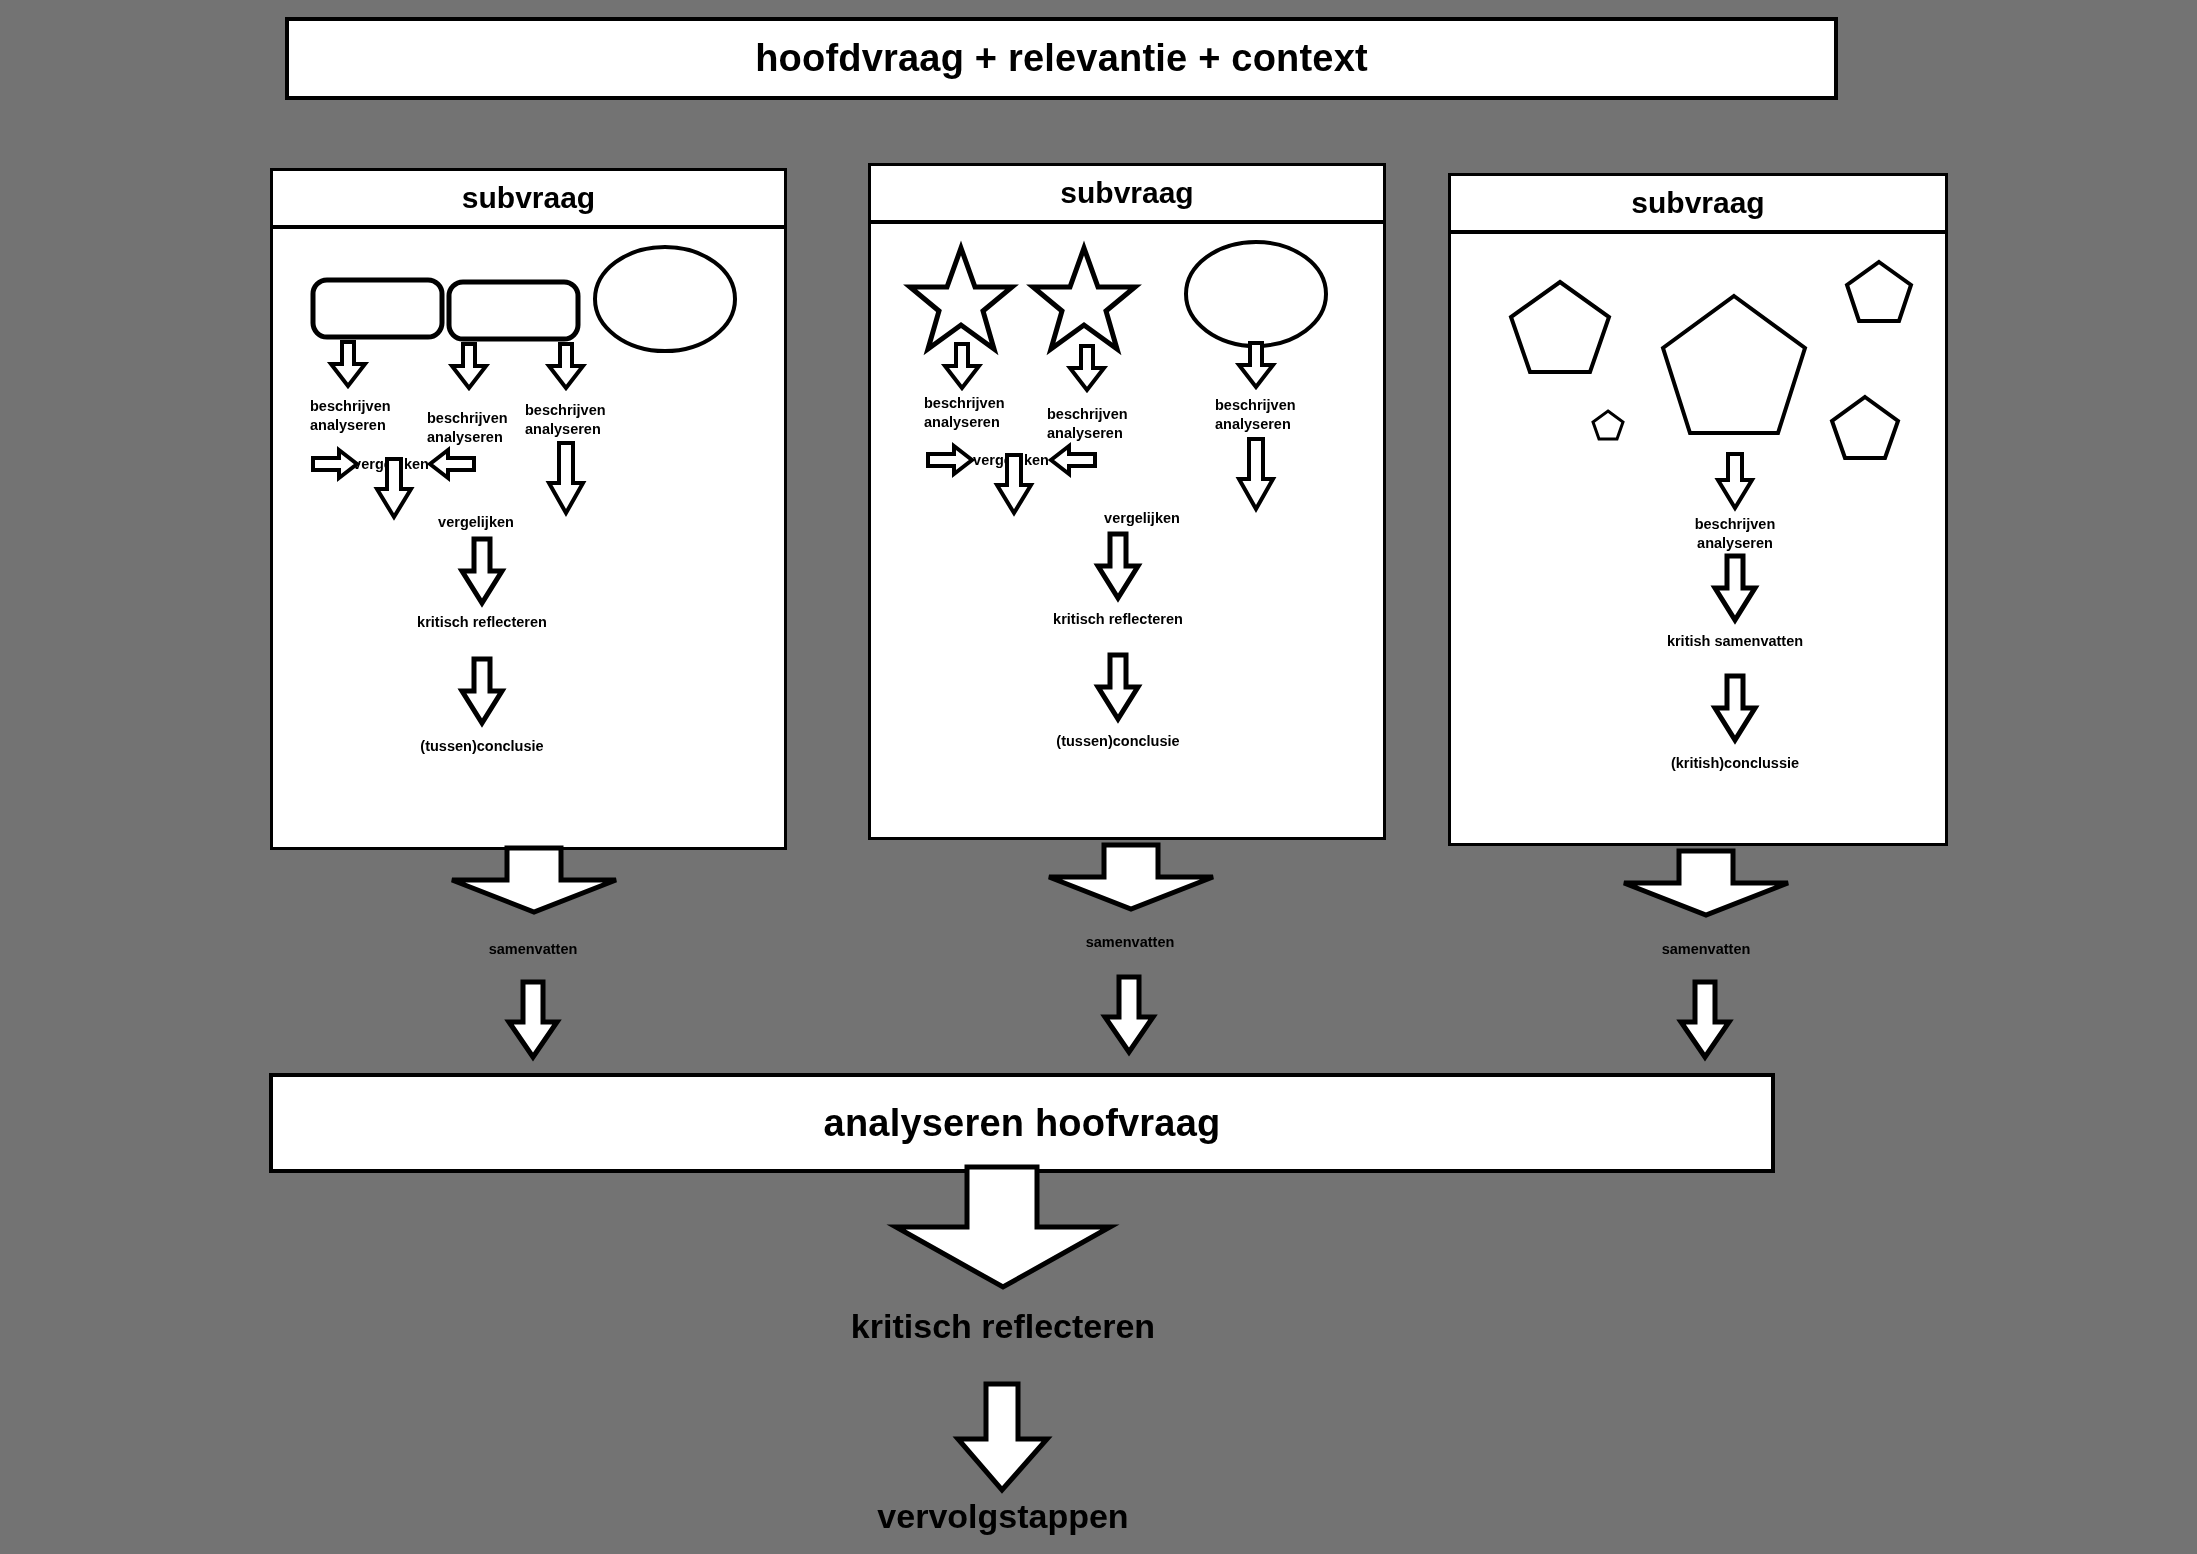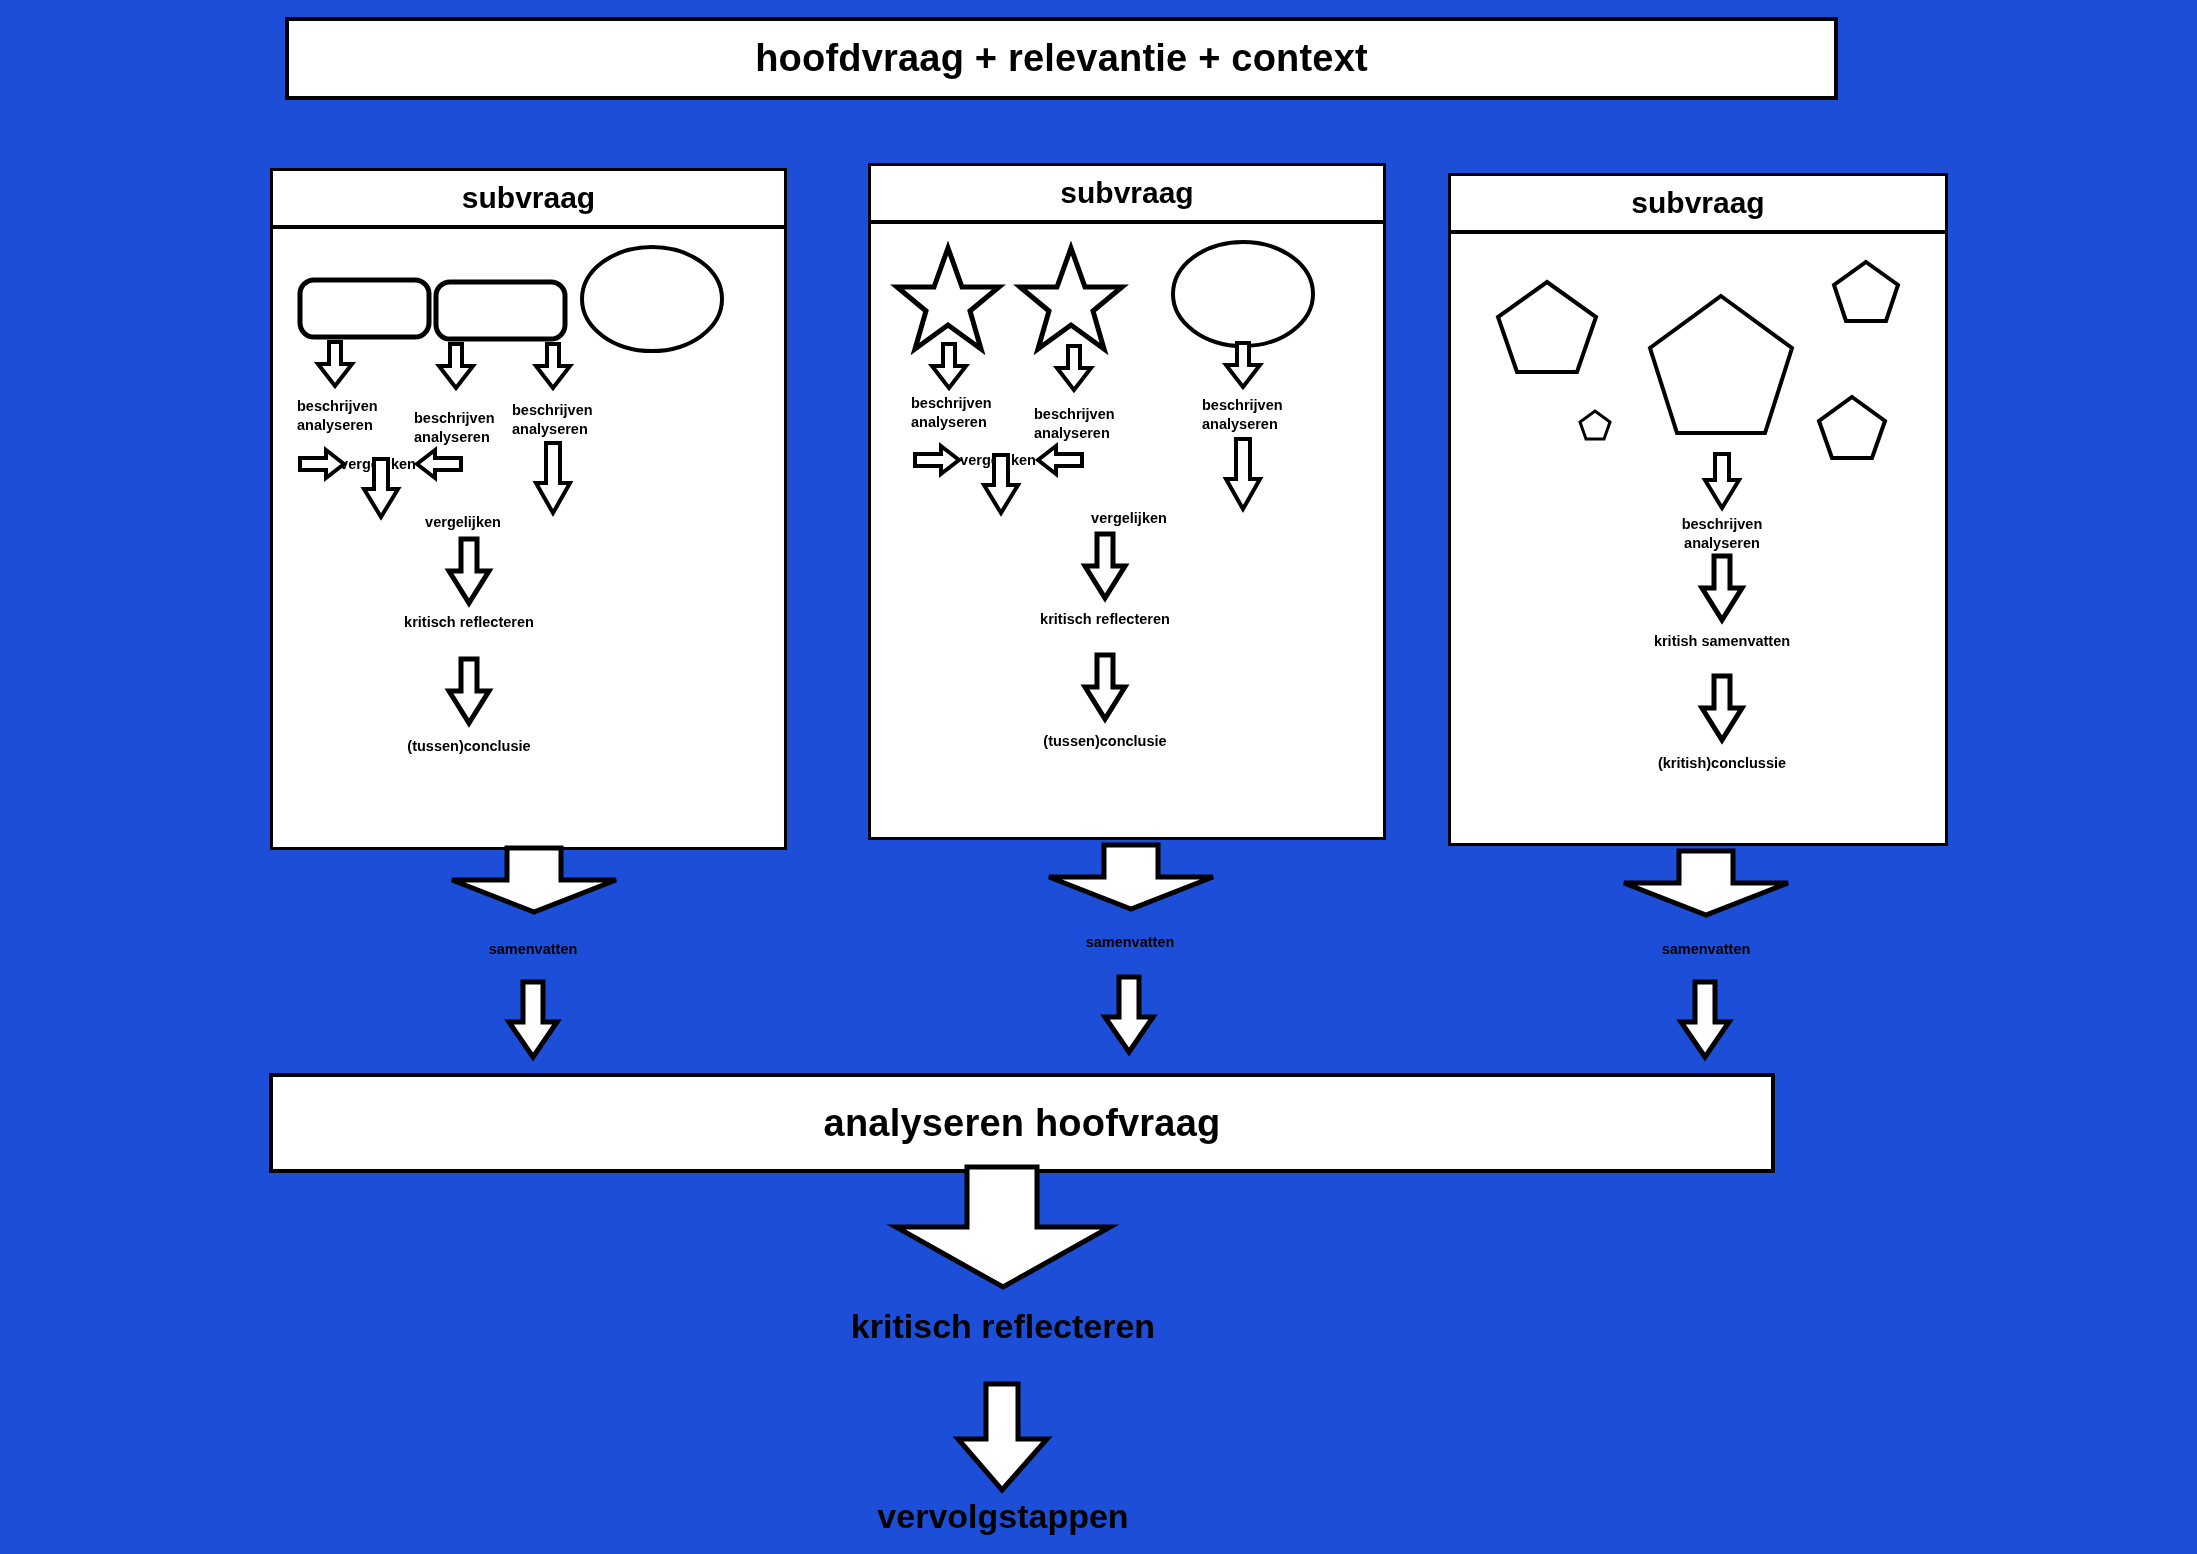--- a/index.html
+++ b/index.html
@@ -8,21 +8,21 @@
     background: #ffffff;
   }
   body {
     font-family: "Liberation Sans", sans-serif;
     color: #000000;
   }
   #canvas {
     position: relative;
     width: 2197px;
     height: 1554px;
-    background: #1d4ed8;
+    background: #737373;
     overflow: hidden;
   }
   .abs { position: absolute; }
 
   
   .hdr-box {
     border: 4px solid #000;
     background: #fff;
     display: flex;
     align-items: center;
@@ -43,21 +43,21 @@
     border-bottom: 4px solid #000;
     display: flex;
     align-items: center;
     justify-content: center;
     box-sizing: border-box;
   }
   .col-head-text {
     font-weight: bold;
     font-size: 30px;
   }
-  .col-body { position: relative; box-sizing: border-box; }
+  .col-body { position: relative; box-sizing: border-box; margin-left: 13px; }
 
   
   .lbl {
     font-size: 14.5px;
     font-weight: bold;
     line-height: 1.32;
     white-space: pre-line;
     text-align: left;
   }
   .lbl-c {

